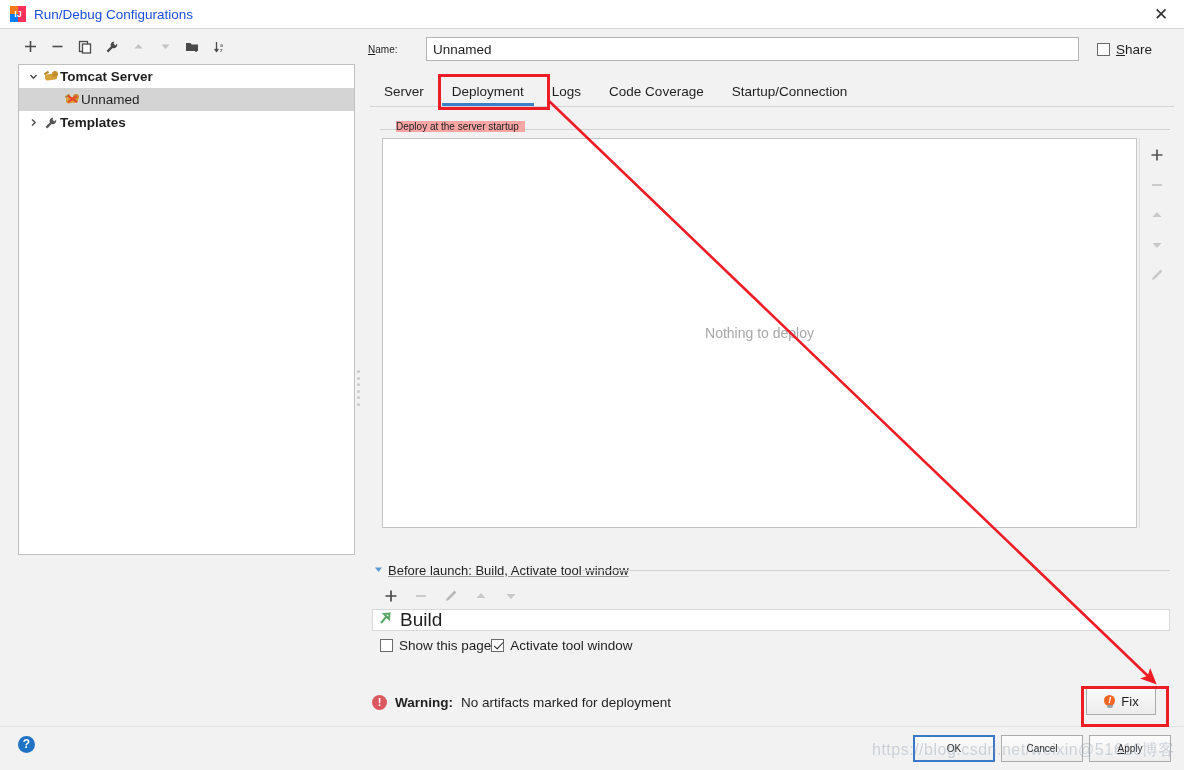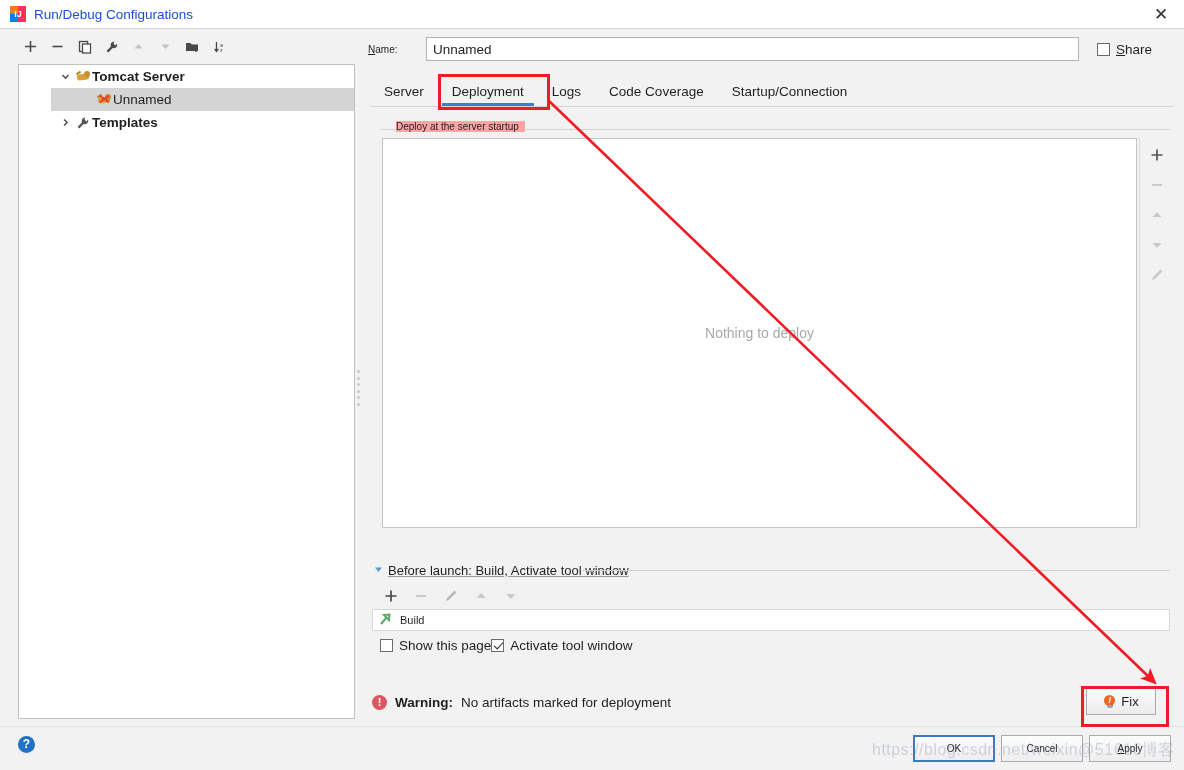--- a/index.html
+++ b/index.html
@@ -52,25 +52,24 @@
     height: 27px; display: flex; align-items: center; gap: 2px;
     padding-left: 8px;
   }
   .tb-btn {
     width: 25px; height: 23px; display: flex; align-items: center; justify-content: center;
     cursor: pointer; color: #4a4a4a;
   }
   .tb-btn.disabled { cursor: default; }
   .tree {
     position: absolute; left: 8px; top: 31px;
-    width: 337px; height: 655px;
+    width: 337px; height: 491px;
     background: #ffffff;
     border: 1px solid #c0c0c0;
     overflow: hidden;
-    padding-left: 32px;
   }
   .tree-row {
     display: flex; align-items: center; height: 23px;
     padding-left: 6px; font-size: 13.5px; cursor: pointer;
   }
   .tree-row.selected { background: #d4d4d4; }
   .tree-row .twisty {
     width: 17px; flex: none; color: #4a4a4a; font-size: 11px;
     display:flex; align-items:center; justify-content:center;
   }
@@ -196,21 +195,21 @@
   }
   .bl-toolbar {
     position: absolute; left: 12px; top: 552px;
     display: flex; align-items: center; gap: 8px;
   }
   .bl-row {
     position: absolute; left: 4px; top: 576px;
     width: 798px; height: 22px;
     background: #ffffff; border: 1px solid #d8d8d8;
     display: flex; align-items: center; gap: 6px; padding-left: 6px;
-    font-size: 11px;
+    font-size: 19px;
   }
   .bl-checks {
     position: absolute; left: 12px; top: 605px;
     display: flex; align-items: center; gap: 0; font-size: 13.5px;
   }
   .chk-item { display:flex; align-items:center; gap:6px; cursor:pointer; }
 
   
   .warn-row {
     position: absolute; left: 4px; top: 662px;

